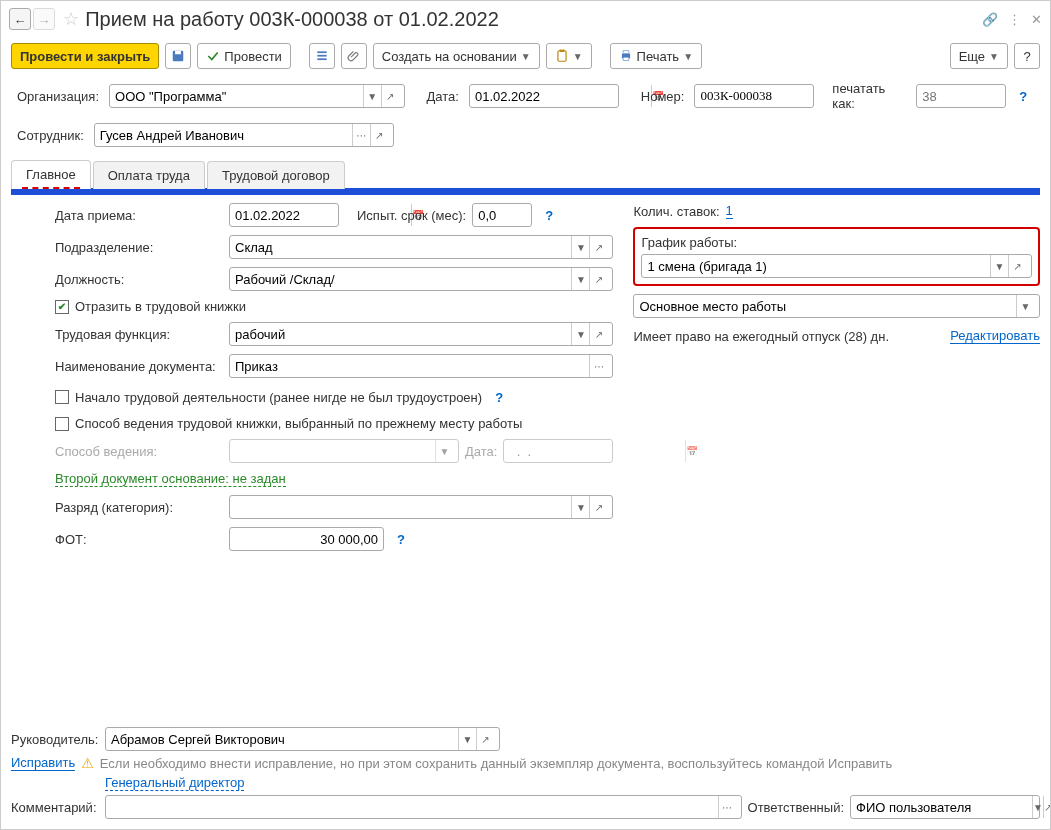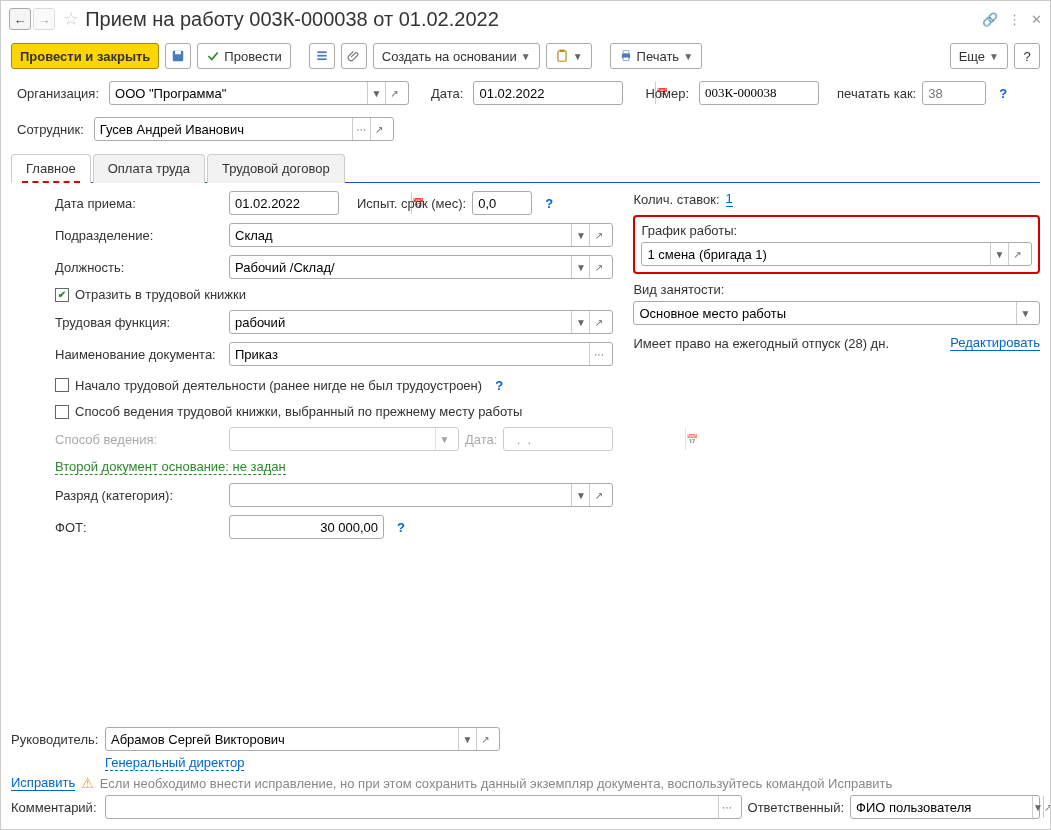--- a/index.html
+++ b/index.html
@@ -25,21 +25,21 @@
 .combo { display: flex; align-items: center; }
 .combo input { border: none; flex: 1; height: 22px; outline: none; background: transparent; font-size: 13px; }
 .combo-btn { width: 18px; height: 22px; border-left: 1px solid #ccc; display: inline-flex; align-items: center; justify-content: center; font-size: 10px; color: #666; cursor: pointer; }
 .help-q { width: 22px; height: 22px; display: inline-flex; align-items: center; justify-content: center; color: #06c; font-weight: bold; cursor: pointer; }
 
 
 .filters { display: flex; gap: 6px; padding: 6px 16px; align-items: center; }
 .filters .lbl { min-width: auto; margin-right: 4px; }
 
 
-.tabs { display: flex; border-bottom: 1px solid #1d4ed8; margin: 6px 10px 0 10px; }
+.tabs { display: flex; border-bottom: 7px solid #1d4ed8; margin: 6px 10px 0 10px; align-items: flex-end; }
 .tab { padding: 6px 14px; border: 1px solid #ccc; border-bottom: none; background: #f2f2f2; cursor: pointer; position: relative; top: 1px; border-radius: 4px 4px 0 0; margin-right: 2px; }
 .tab.active { background: #fff; border-bottom: 1px solid #fff; }
 .tab.active::after { content: ""; position: absolute; left: 10px; right: 10px; bottom: -1px; border-top: 2px dashed #d00; }
 
 
 .tab-body { display: flex; padding: 8px 10px; gap: 20px; height: 538px; }
 .col { flex: 1; margin-left: 44px; }
 .col2 { width: 410px; }
 
 .field-row { display: flex; align-items: center; margin-bottom: 8px; gap: 6px; }
@@ -57,21 +57,21 @@
 .highlight-red-box { border: 2px solid #d40000; border-radius: 4px; padding: 6px; }
 
 
 .footer { position: absolute; left: 0; right: 0; bottom: 0; padding: 6px 10px; background: #fff; }
 .footer .field-row { margin-bottom: 4px; }
 .warn-icon { color: #f0a000; font-size: 14px; }
 
 .svg-ico { width: 14px; height: 14px; }
 
 
-.w-60 { width: 60px; } .w-80 { width: 64px; } .w-110 { width: 110px; } .w-150 { width: 150px; } .w-300 { width: 300px; }
+.w-60 { width: 60px; } .w-80 { width: 90px; } .w-110 { width: 110px; } .w-150 { width: 150px; } .w-300 { width: 300px; }
 .w-flex { flex: 1; }
 
 </style>
 </head>
 <body>
 
 <div class="title-bar">
   <div class="nav-btn">←</div>
   <div class="nav-btn" style="opacity:.4">→</div>
   <span class="star-icon">☆</span>
@@ -285,21 +285,20 @@
 
     <div class="highlight-red-box" style="margin-bottom:8px">
       <div style="margin-bottom:4px">График работы:</div>
       <div class="combo" style="width:100%">
         <input value="1 смена (бригада 1)" style="">
         <span class="combo-btn">▼</span>
         <span class="combo-btn">↗</span>
       </div>
     </div>
 
-    <div style="margin-bottom:4px">Вид занятости:</div>
     <div class="combo" style="width:100%;margin-bottom:10px">
       <input value="Основное место работы" style="">
       <span class="combo-btn">▼</span>
     </div>
 
     <div class="field-row" style="justify-content:space-between">
       <span>Имеет право на ежегодный отпуск (28) дн.</span>
       <span class="link blue-u">Редактировать</span>
     </div>
   </div>
@@ -308,27 +307,27 @@
 <div class="footer">
   <div class="field-row">
     <span class="lbl">Руководитель:</span>
     <div class="combo" style="width:395px">
       <input value="Абрамов Сергей Викторович" style="">
       <span class="combo-btn">▼</span>
       <span class="combo-btn">↗</span>
     </div>
   </div>
   <div class="field-row">
-    <span class="lbl"></span>
-    <span class="link" style="border-bottom:1px dashed #06c">Генеральный директор</span>
-  </div>
-  <div class="field-row">
     <span class="link blue-u">Исправить</span>
     <span class="warn-icon">⚠</span>
     <span style="color:#888">Если необходимо внести исправление, но при этом сохранить данный экземпляр документа, воспользуйтесь командой Исправить</span>
+  </div>
+  <div class="field-row">
+    <span class="lbl"></span>
+    <span class="link" style="border-bottom:1px dashed #06c">Генеральный директор</span>
   </div>
   <div class="field-row">
     <span class="lbl">Комментарий:</span>
     <div class="combo" style="flex:1">
       <input style="">
       <span class="combo-btn">⋯</span>
     </div>
     <span>Ответственный:</span>
     <div class="combo" style="width:190px">
       <input value="ФИО пользователя" style="">

